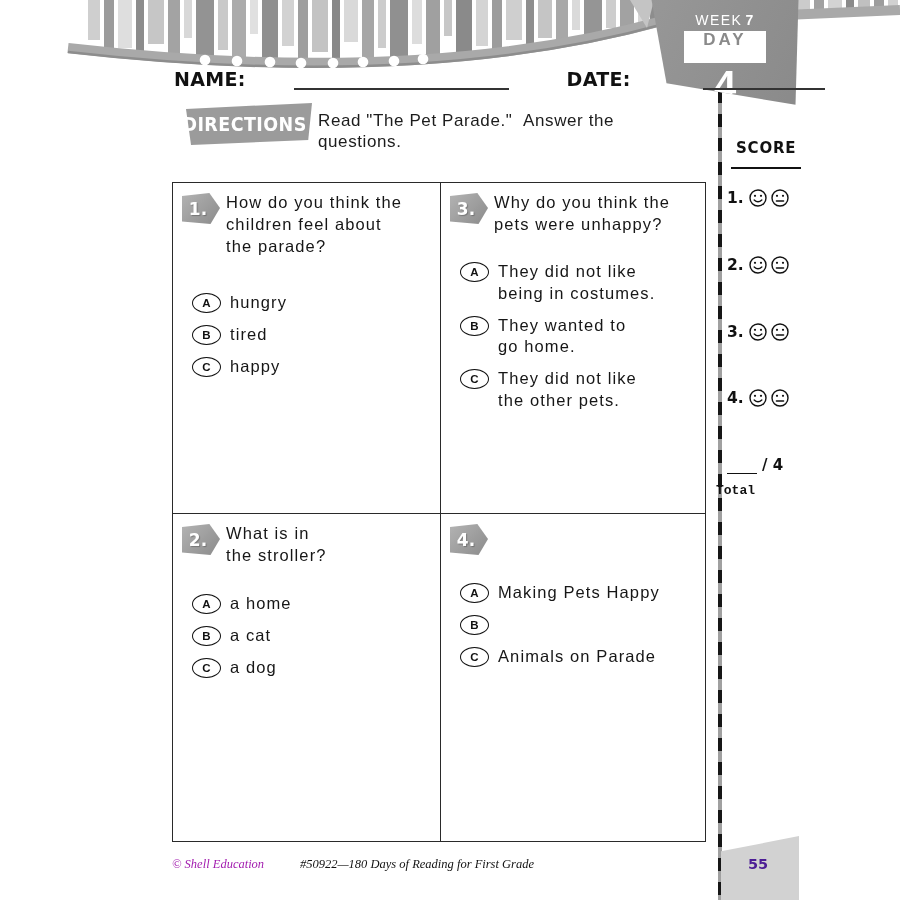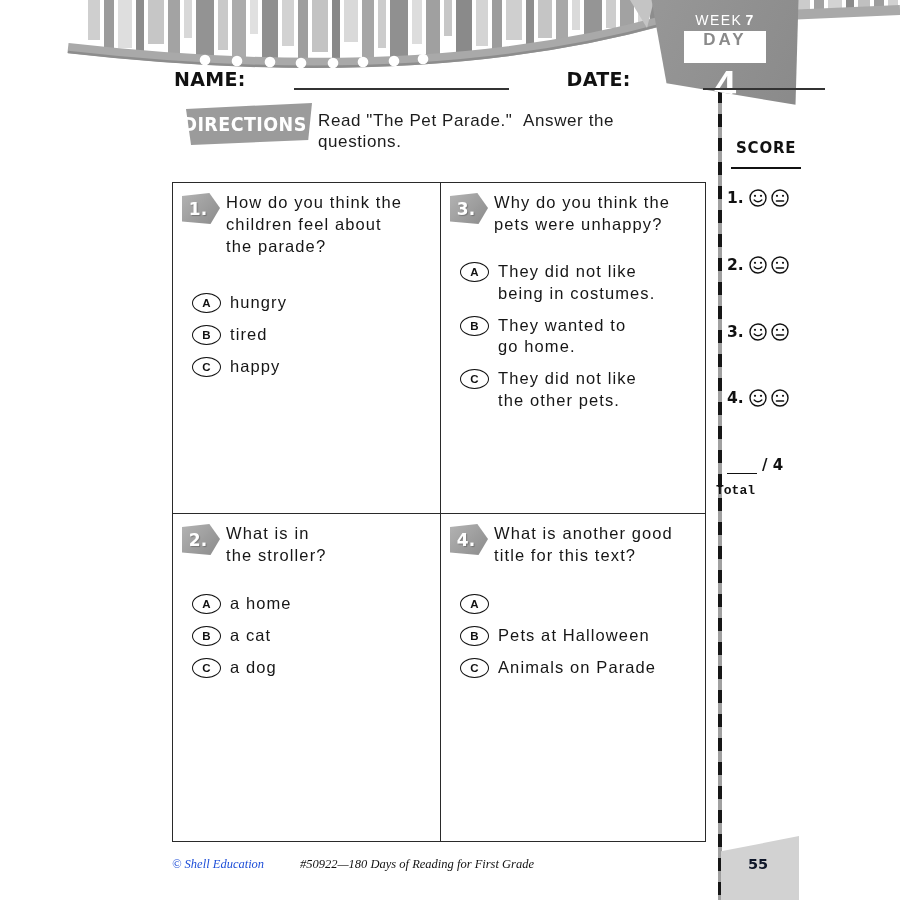--- a/index.html
+++ b/index.html
@@ -98,27 +98,27 @@
   .cell-q4 .options{margin-top:27px;}
   .option{display:flex;align-items:flex-start;}
   .bubble{
     flex:0 0 29px;height:20px;margin-top:1px;border:1.8px solid #111;border-radius:50%;
     display:flex;align-items:center;justify-content:center;
     font-size:11.5px;font-weight:700;color:#111;box-sizing:border-box;background:#fff;
   }
   .opt-text{margin-left:9px;font-size:16.5px;letter-spacing:1.1px;line-height:21.5px;color:#161616;}
 
   
-  #footer-left{left:172px;top:857px;font-family:"Liberation Serif",serif;font-style:italic;font-size:12.5px;color:#1d4ed8;z-index:6;}
+  #footer-left{left:172px;top:857px;font-family:"Liberation Serif",serif;font-style:italic;font-size:12.5px;color:#a21caf;z-index:6;}
   #footer-right{left:300px;top:857px;width:400px;font-family:"Liberation Serif",serif;font-style:italic;font-size:12.5px;color:#111;z-index:6;}
   #page-corner{
     left:721px;top:836px;width:78px;height:64px;z-index:4;background:#d2d2d2;
     clip-path:polygon(0% 24%,100% 0%,100% 100%,0% 100%);
   }
-  #page-number{left:748px;top:856px;font-family:"DejaVu Sans",sans-serif;font-weight:700;font-size:14.5px;color:#0f172a;z-index:6;}
+  #page-number{left:748px;top:856px;font-family:"DejaVu Sans",sans-serif;font-weight:700;font-size:14.5px;color:#4c1d95;z-index:6;}
 </style>
 </head>
 <body>
 
 <svg id="top-border" class="abs" viewBox="0 0 900 100" xmlns="http://www.w3.org/2000/svg">
   <defs>
     <clipPath id="stripeclip">
       <path d="M86,0 L86,48 Q420,88 666,20 L900,12 L900,0 Z"></path>
     </clipPath>
   </defs>
@@ -357,30 +357,28 @@
         <span class="opt-text preline">a dog</span>
       </div>
     </div>
   </div>
 
   <div class="cell right bottom cell-q4">
     <div class="q-head">
       <div class="q-badge">
           <span>4.</span>
         </div>
-      <div class="q-text preline">What is another good
-title for this text?</div>
     </div>
     <div class="options">
       <div class="option">
         <span class="bubble">A</span>
+        <span class="opt-text preline">Making Pets Happy</span>
       </div>
       <div class="option">
         <span class="bubble">B</span>
-        <span class="opt-text preline">Pets at Halloween</span>
       </div>
       <div class="option">
         <span class="bubble">C</span>
         <span class="opt-text preline">Animals on Parade</span>
       </div>
     </div>
   </div>
 
 </div>
 

